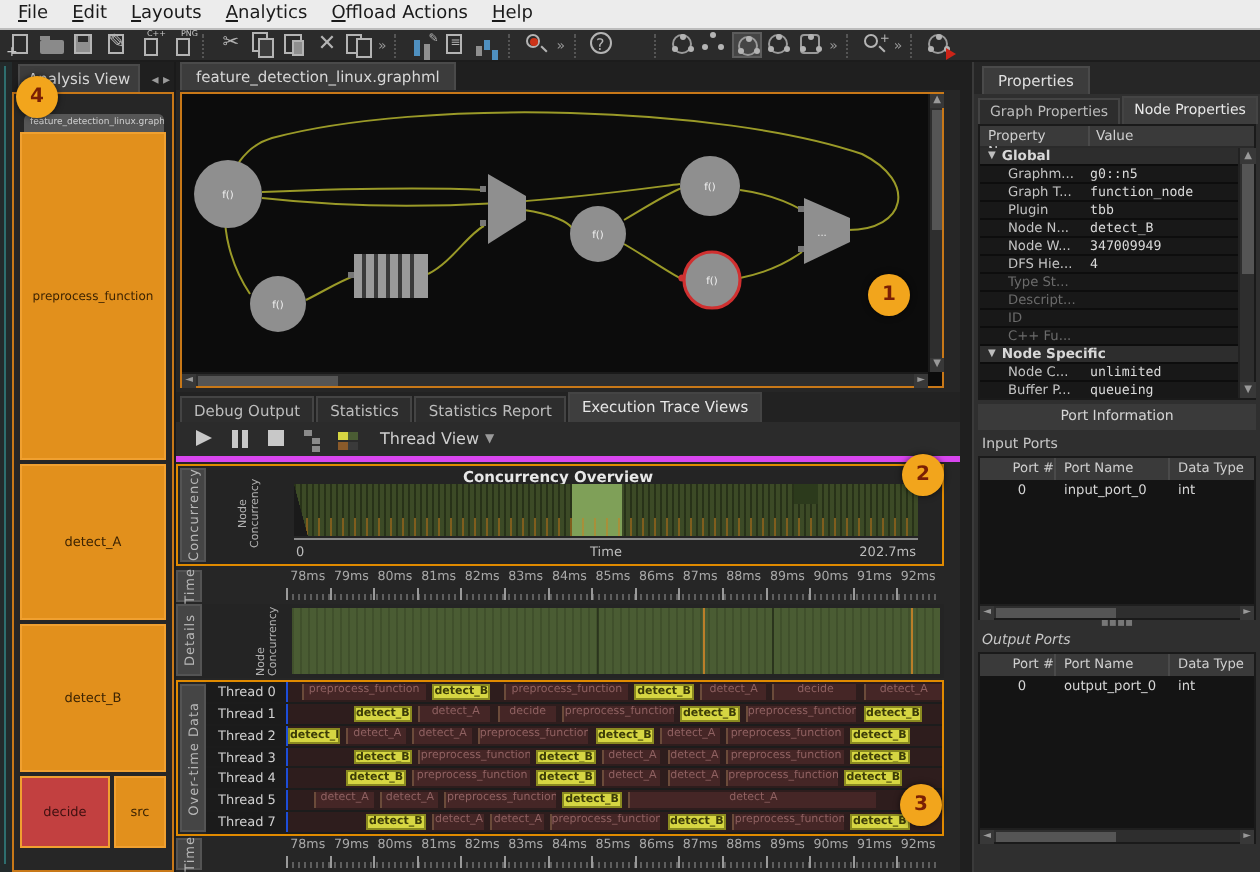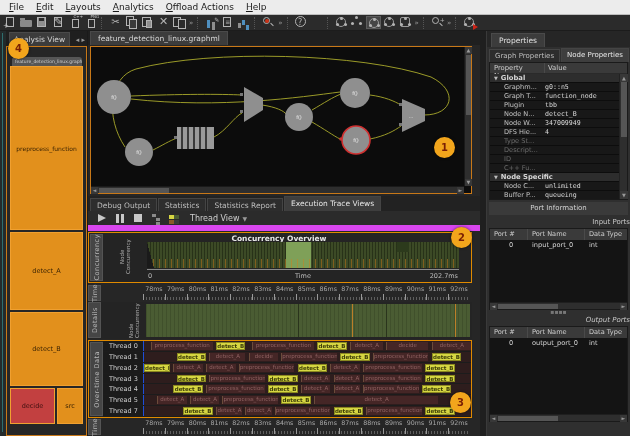--- a/index.html
+++ b/index.html
@@ -57,21 +57,21 @@
   .hscroll{position:absolute;left:0;bottom:0;width:373px;height:7px;background:#2e2e2e;border-top:1px solid #1a1a1a;}
   .hscroll .thumb{position:absolute;left:8px;top:1px;width:70px;height:5px;background:#555;}
   .hscroll .ar{position:absolute;top:0;width:7px;height:7px;background:#383838;color:#999;font-size:5px;line-height:7px;text-align:center;}
   .vscroll{position:absolute;right:0;top:0;width:7px;height:139px;background:#2e2e2e;border-left:1px solid #1a1a1a;}
   .vscroll .thumb{position:absolute;left:1px;top:8px;width:5px;height:60px;background:#555;}
   .vscroll .ar{position:absolute;left:0;width:7px;height:7px;background:#383838;color:#999;font-size:5px;line-height:7px;text-align:center;}
 
   .tracetabs{position:absolute;left:0;top:165px;width:392px;height:15px;background:#222;display:flex;align-items:flex-end;padding-left:2px;}
   .ttab{height:13px;background:#2d2d2d;border:1px solid #444;border-bottom:none;color:#bdbdbd;font-size:7.5px;padding:2px 6px 0 6px;margin-right:1px;white-space:nowrap;}
   .ttab.active{background:#3e3e3e;color:#e6e6e6;height:15px;}
-  .tracebar{position:absolute;left:0;top:180px;width:392px;height:20px;background:#2b2b2b;border-bottom:6px solid #d946ef;display:flex;align-items:center;gap:7px;padding-left:8px;}
+  .tracebar{position:absolute;left:0;top:180px;width:392px;height:20px;background:#2b2b2b;border-bottom:3px solid #d946ef;display:flex;align-items:center;gap:7px;padding-left:8px;}
   .pbtn{width:11px;height:11px;position:relative;display:inline-block;}
   .play:before{content:"";position:absolute;left:2px;top:1px;border-left:8px solid #c8c8c8;border-top:4.5px solid transparent;border-bottom:4.5px solid transparent;}
   .pause:before{content:"";position:absolute;left:2px;top:1px;width:3px;height:9px;background:#c8c8c8;box-shadow:5px 0 0 #c8c8c8;}
   .stop:before{content:"";position:absolute;left:2px;top:1px;width:8px;height:8px;background:#c8c8c8;}
   .treeic:before{content:"";position:absolute;left:2px;top:1px;width:4px;height:3px;background:#8a8a8a;box-shadow:4px 4px 0 #8a8a8a,4px 8px 0 #8a8a8a;}
   .legic:before{content:"";position:absolute;left:1px;top:2px;width:5px;height:4px;background:#d6d642;box-shadow:5px 0 0 #4a5c33,0 5px 0 #8a5a2a,5px 5px 0 #3a3a3a;}
   .viewsel{color:#cfcfcf;font-size:8px;display:flex;align-items:center;gap:3px;margin-left:4px;}
   .viewsel .car{font-size:6px;color:#9a9a9a;}
 
   .gutter{position:absolute;width:13px;background:#454545;border:1px solid #545454;color:#b8b8b8;display:flex;align-items:center;justify-content:center;}
@@ -134,25 +134,25 @@
   .prow{display:flex;height:9px;align-items:center;border-bottom:1px solid #0d0d0d;background:#181818;}
   .prow .pname{width:55px;padding-left:14px;color:#c4c4c4;font-size:6.6px;white-space:nowrap;overflow:hidden;}
   .prow .pval{flex:1;color:#dadada;font-size:6.6px;font-family:"DejaVu Sans Mono","Liberation Mono",monospace;white-space:nowrap;overflow:hidden;}
   .prow.disabled .pname{color:#6b6b6b;}
   .prow-group{display:flex;height:9px;align-items:center;background:#2d2d2d;border-bottom:1px solid #0d0d0d;color:#d8d8d8;font-size:6.8px;font-weight:bold;}
   .prow-group .arr{padding:0 3px 0 4px;font-size:5px;color:#bdbdbd;}
   .pvscroll{position:absolute;right:0;top:11px;width:8px;bottom:0;background:#2e2e2e;border-left:1px solid #222;}
   .pvscroll .thumb{position:absolute;left:1px;top:8px;width:6px;height:55px;background:#555;}
   .pvscroll .au,.pvscroll .ad{position:absolute;left:0;width:8px;height:8px;background:#383838;color:#999;font-size:5px;line-height:8px;text-align:center;}
   .portinfo{height:13px;background:#3a3a3a;margin:2px 2px 0 2px;color:#d4d4d4;font-size:7px;text-align:center;line-height:13px;}
-  .portslabel{color:#c8c8c8;font-size:7px;padding:3px 0 2px 4px;text-align:right;}
+  .portslabel{color:#c8c8c8;font-size:7px;padding:3px 0 2px 4px;}
   .porttable{position:relative;margin:0 2px;background:#141414;border:1px solid #1a1a1a;}
   .porthead{display:flex;height:11px;background:#3a3a3a;color:#cfcfcf;font-size:6.6px;}
   .porthead div{padding:1px 0 0 4px;border-right:1px solid #4a4a4a;}
-  .porthead .pc1{width:38px;}
+  .porthead .pc1{width:38px;text-align:right;}
   .porthead .pc2{width:57px;}
   .porthead .pc3{flex:1;border-right:none;}
   .portrow{display:flex;height:10px;color:#d6d6d6;font-size:6.6px;}
   .portrow div{padding:1px 0 0 4px;}
   .portrow .pc1{width:38px;text-align:center;}
   .portrow .pc2{width:57px;}
   .porthscroll{position:absolute;left:0;bottom:0;width:100%;height:7px;background:#2e2e2e;border-top:1px solid #1f1f1f;}
   .porthscroll .thumb{position:absolute;left:8px;top:1px;width:60px;height:5px;background:#555;}
   .porthscroll .ar{position:absolute;top:0;width:7px;height:7px;background:#383838;color:#999;font-size:5px;line-height:7px;text-align:center;}
   .splitdots{text-align:center;color:#777;font-size:6px;height:6px;line-height:4px;}

